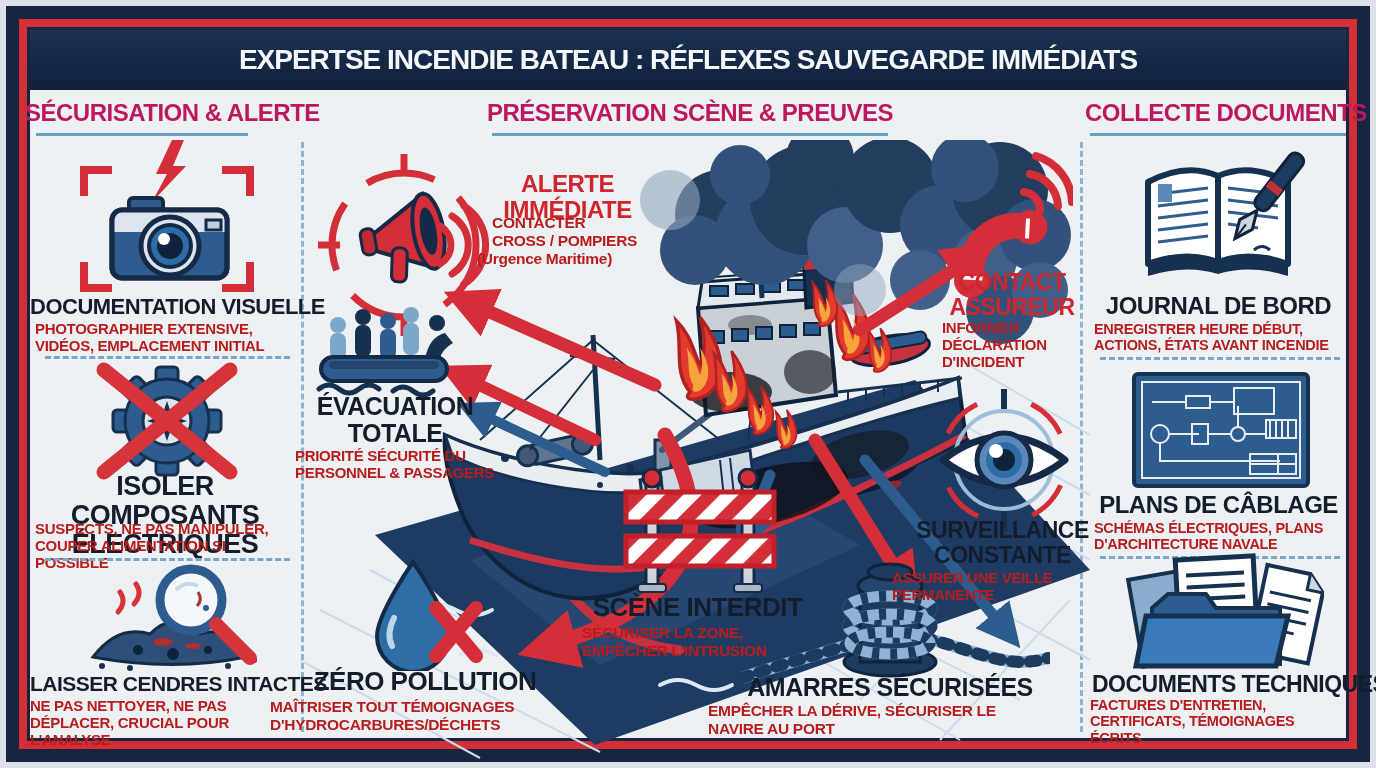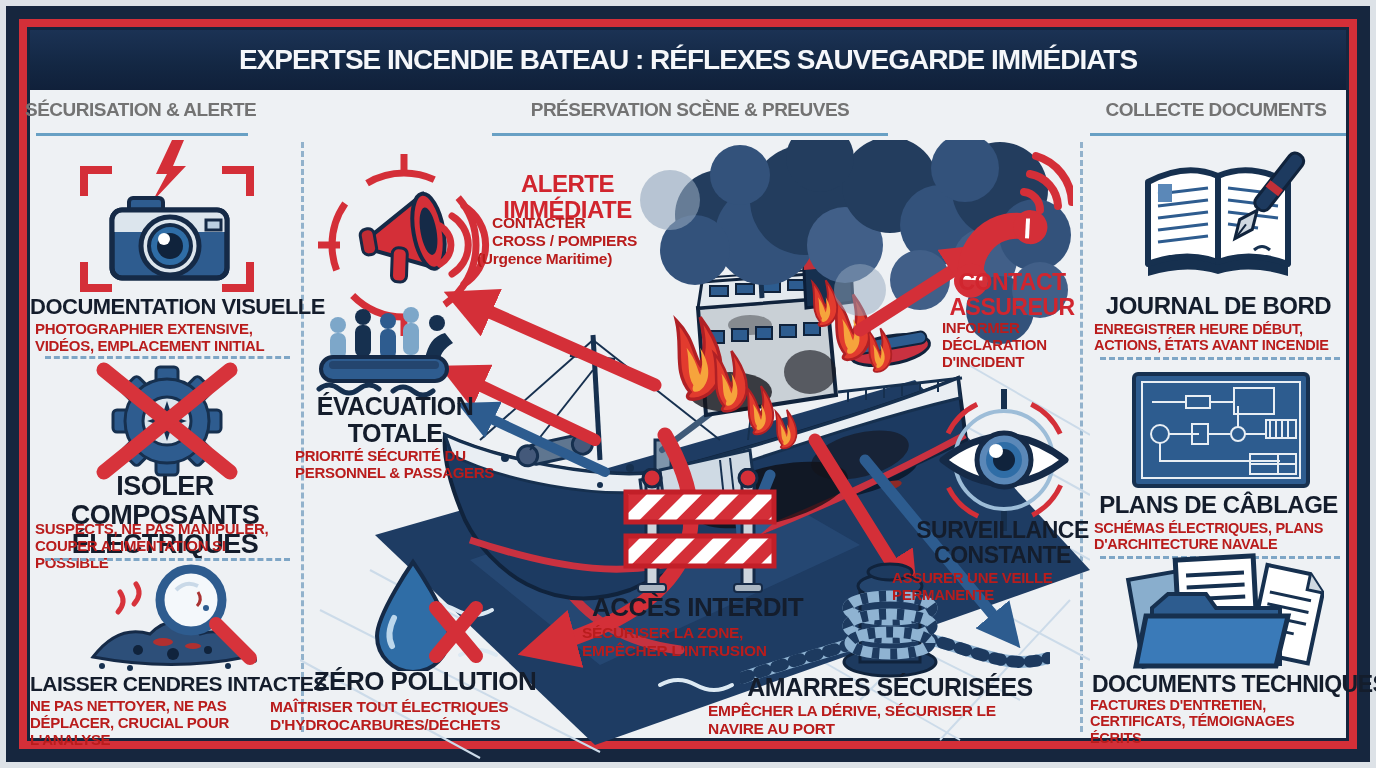--- a/index.html
+++ b/index.html
@@ -5,21 +5,21 @@
   html,body{margin:0;padding:0;background:#cfd5db;}
   .canvas{position:relative;width:1376px;height:768px;background:#dde2e7;overflow:hidden;
           font-family:"Liberation Sans","DejaVu Sans",sans-serif;}
   .border-navy{position:absolute;inset:6px;border:13px solid #16263e;pointer-events:none;}
   .border-red{position:absolute;inset:19px;border:8px solid #d42f38;pointer-events:none;}
   .border-thin{position:absolute;inset:27px;border:3px solid #16263e;background:#eef1f4;}
   .banner{position:absolute;left:30px;top:30px;width:1316px;height:60px;
           background:linear-gradient(180deg,#1b3254 0%,#132743 60%,#10203a 100%);
           display:flex;align-items:center;justify-content:center;}
   .banner-title{color:#f5f7fa;font-weight:bold;font-size:28px;letter-spacing:-1px;white-space:nowrap;}
-  .col-header{position:absolute;top:99px;font-weight:bold;font-size:19px;color:#737373;
+  .col-header{position:absolute;top:99px;font-weight:bold;font-size:24px;color:#be185d;
               letter-spacing:-0.5px;text-align:center;white-space:nowrap;}
   .underline{position:absolute;top:133px;height:3px;background:#68a0c4;}
   .sep-v{position:absolute;top:142px;height:590px;width:0;border-left:3px dashed #92b2cc;}
   .divider-h{position:absolute;border-top:3px dashed #7ea6c6;}
   .itm-title{position:absolute;font-weight:bold;color:#141d2c;text-align:center;
              line-height:1.07;letter-spacing:-0.5px;}
   .itm-sub{position:absolute;font-weight:bold;color:#b91c1c;text-align:left;
            line-height:1.13;letter-spacing:-0.3px;}
   .nowrap{white-space:nowrap;}
   .red-text{color:#d1252e;}
@@ -409,28 +409,28 @@
 
   <div class="itm-title" style="left:300px;top:393px;width:190px;font-size:25px;">ÉVACUATION TOTALE</div>
   <div class="itm-sub" style="left:295px;top:448px;width:200px;font-size:15px;">PRIORITÉ SÉCURITÉ DU PERSONNEL &amp; PASSAGERS</div>
 
   <div class="itm-title red-text" style="left:932px;top:270px;width:160px;font-size:23px;">CONTACT ASSUREUR</div>
   <div class="itm-sub" style="left:942px;top:320px;width:140px;font-size:15px;">INFORMER DÉCLARATION D'INCIDENT</div>
 
   <div class="itm-title" style="left:895px;top:518px;width:215px;font-size:23px;">SURVEILLANCE CONSTANTE</div>
   <div class="itm-sub" style="left:892px;top:570px;width:220px;font-size:15px;">ASSURER UNE VEILLE PERMANENTE</div>
 
-  <div class="itm-title nowrap" style="left:565px;top:594px;width:265px;font-size:26px;">ACCÈS INTERDIT</div>
+  <div class="itm-title nowrap" style="left:565px;top:594px;width:265px;font-size:26px;">SCÈNE INTERDIT</div>
   <div class="itm-sub" style="left:582px;top:624px;width:230px;font-size:15.5px;">SÉCURISER LA ZONE, EMPÊCHER L'INTRUSION</div>
 
   <div class="itm-title nowrap" style="left:725px;top:674px;width:330px;font-size:25px;">AMARRES SÉCURISÉES</div>
   <div class="itm-sub" style="left:708px;top:702px;width:300px;font-size:15.5px;">EMPÊCHER LA DÉRIVE, SÉCURISER LE NAVIRE AU PORT</div>
 
   <div class="itm-title nowrap" style="left:270px;top:668px;width:310px;font-size:26px;">ZÉRO POLLUTION</div>
-  <div class="itm-sub" style="left:270px;top:698px;width:310px;font-size:15.5px;">MAÎTRISER TOUT ÉLECTRIQUES D'HYDROCARBURES/DÉCHETS</div>
+  <div class="itm-sub" style="left:270px;top:698px;width:310px;font-size:15.5px;">MAÎTRISER TOUT TÉMOIGNAGES D'HYDROCARBURES/DÉCHETS</div>
 
   <svg class="abs" style="left:1126px;top:146px;" width="190" height="148" viewBox="0 0 190 148">
     <path d="M22,118 Q60,106 92,116 Q124,106 162,118 L162,130 Q124,118 92,128 Q60,118 22,130 Z" fill="#16304f"></path>
     <path d="M22,36 Q60,16 92,30 L92,116 Q60,104 22,118 Z" fill="#ffffff" stroke="#16304f" stroke-width="6" stroke-linejoin="round"></path>
     <path d="M162,36 Q124,16 92,30 L92,116 Q124,104 162,118 Z" fill="#ffffff" stroke="#16304f" stroke-width="6" stroke-linejoin="round"></path>
     <g stroke="#2e5c8f" stroke-width="3">
       <line x1="32" y1="48" x2="82" y2="42"></line>
         <line x1="32" y1="60" x2="82" y2="54"></line>
       <line x1="32" y1="72" x2="82" y2="66"></line>
         <line x1="32" y1="84" x2="82" y2="78"></line>

